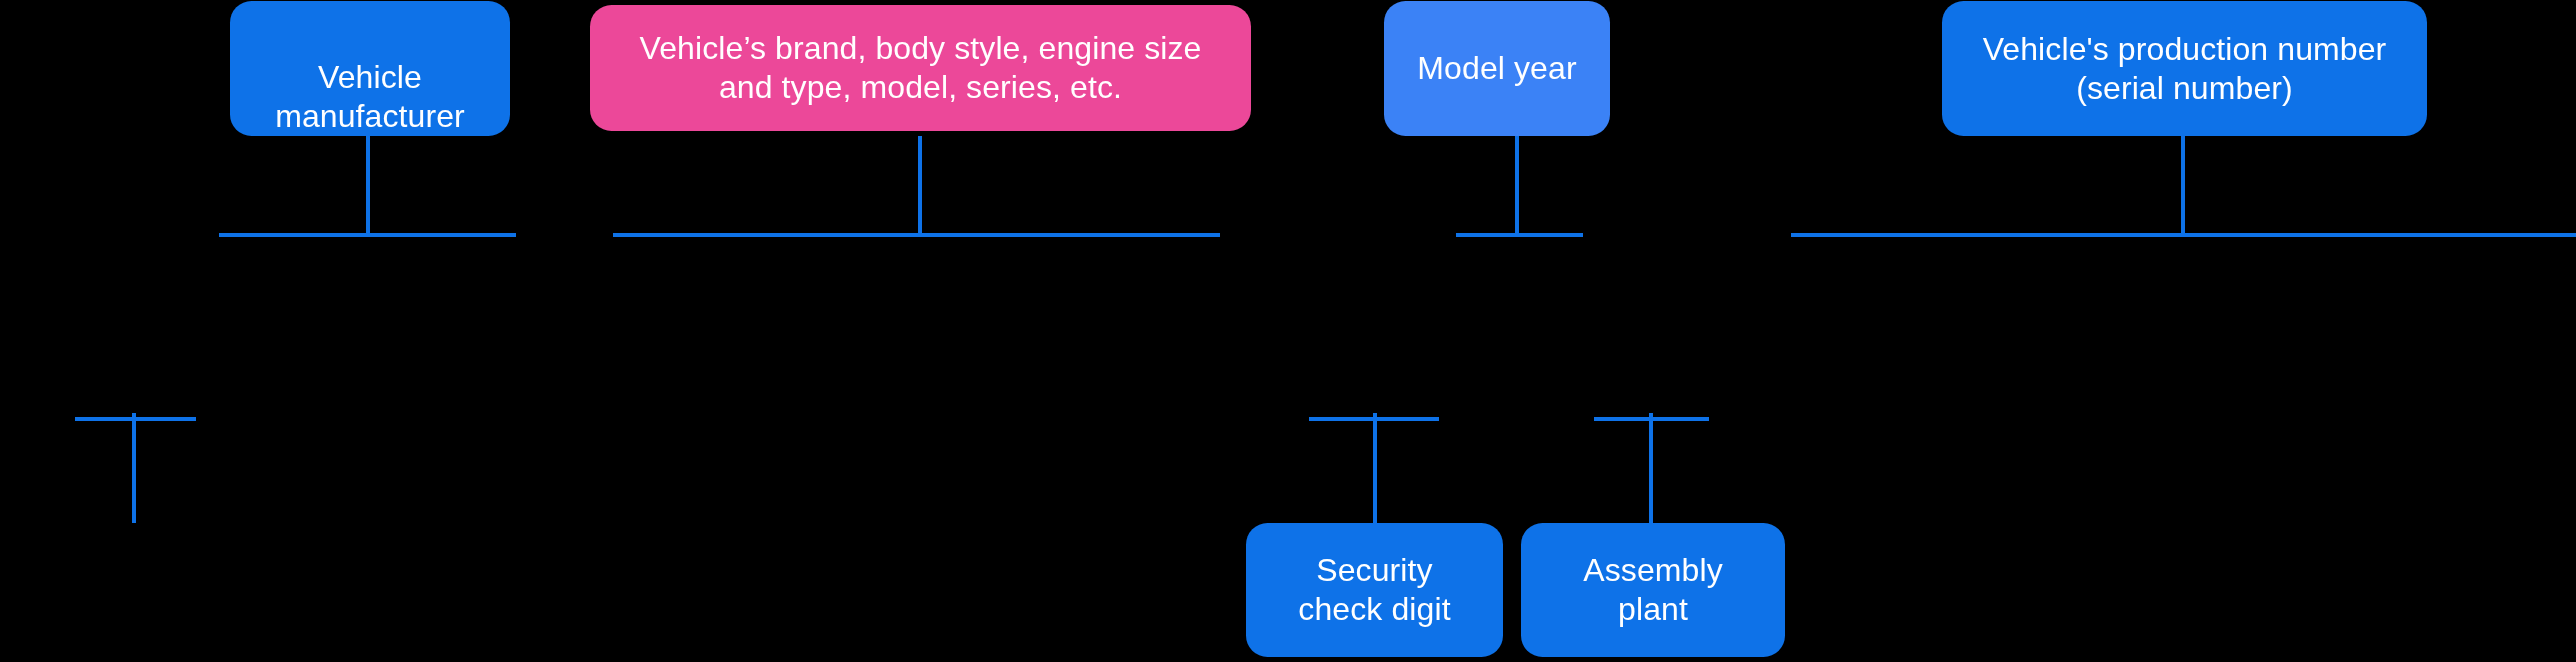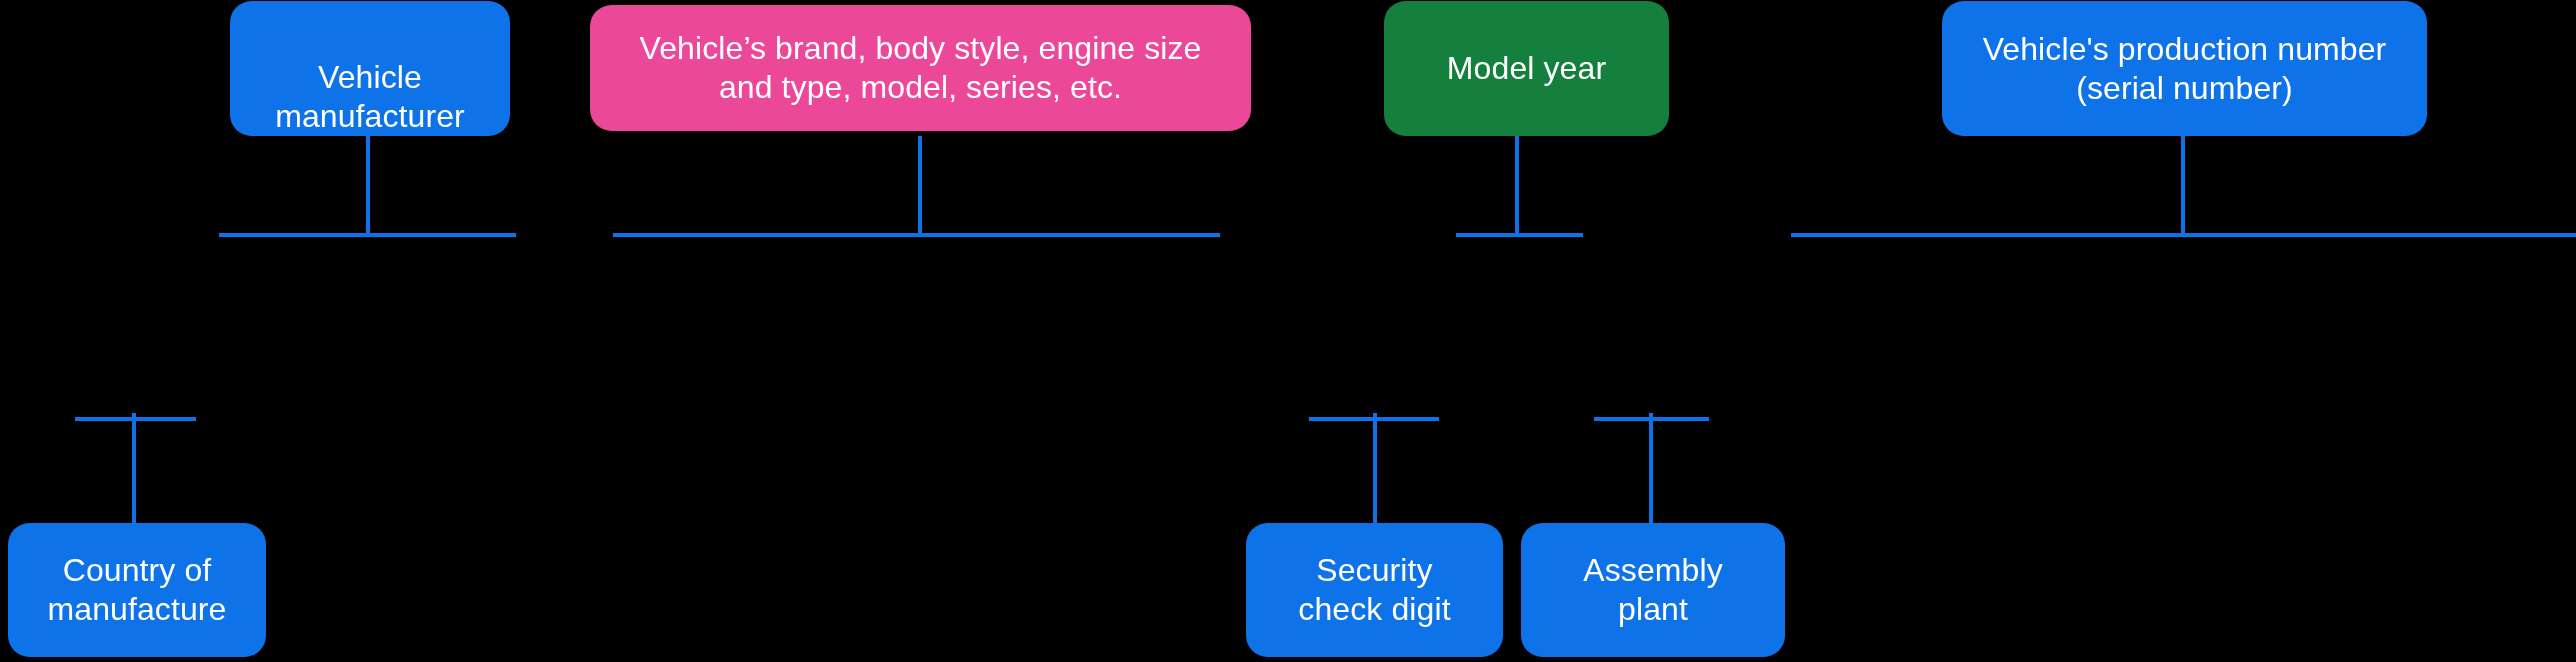--- a/index.html
+++ b/index.html
@@ -40,30 +40,26 @@
 
 <div id="stage" style="background: rgb(0, 0, 0); width: 2576px; height: 662px;">
     <div class="node" style="left: 230px; top: 1.3px; width: 280px; height: 135px; background: rgb(14, 114, 232); color: rgb(255, 255, 255); align-items: flex-end;">
       <span>Vehicle
 manufacturer</span>
     </div>
     <div class="node" style="left: 590px; top: 5px; width: 661px; height: 126px; background: #ec4899; color: rgb(255, 255, 255);">
       <span>Vehicle’s brand, body style, engine size
 and type, model, series, etc.</span>
     </div>
-    <div class="node" style="left: 1384px; top: 1.3px; width: 285px; height: 135px; background: #15803d; color: rgb(255, 255, 255);">
+    <div class="node" style="left: 1384px; top: 1.3px; width: 226px; height: 135px; background: #3b82f6; color: rgb(255, 255, 255);">
       <span>Model year</span>
     </div>
     <div class="node" style="left: 1942px; top: 1.3px; width: 485px; height: 135px; background: rgb(14, 114, 232); color: rgb(255, 255, 255);">
       <span>Vehicle's production number
 (serial number)</span>
-    </div>
-    <div class="node" style="left: 8px; top: 523px; width: 258px; height: 134px; background: rgb(14, 114, 232); color: rgb(255, 255, 255);">
-      <span>Country of
-manufacture</span>
     </div>
     <div class="node" style="left: 1521px; top: 523px; width: 264px; height: 134px; background: rgb(14, 114, 232); color: rgb(255, 255, 255);">
       <span>Assembly
 plant</span>
     </div>
     <div class="node" style="left: 1246px; top: 523px; width: 257px; height: 134px; background: rgb(14, 114, 232); color: rgb(255, 255, 255);">
       <span>Security
 check digit</span>
     </div>
     <div class="connector" style="left: 366px; top: 136px; width: 4px; height: 101px; background: rgb(14, 114, 232);"></div>

